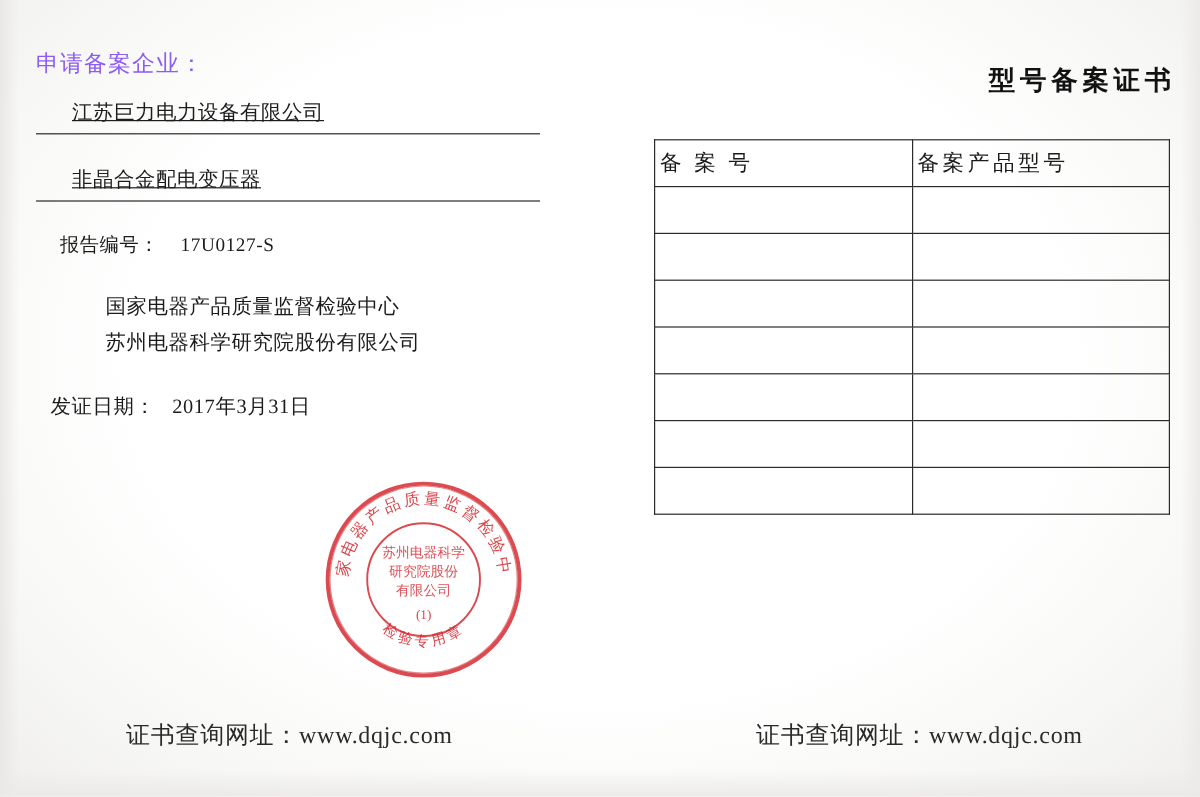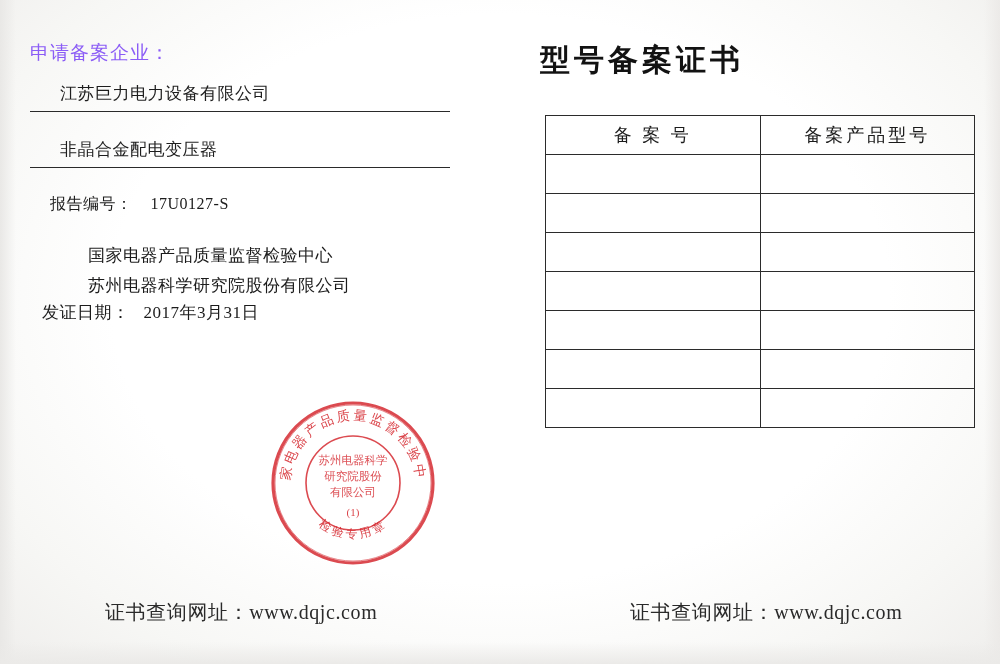--- a/index.html
+++ b/index.html
@@ -57,20 +57,21 @@
     margin: 0 0 16px 0;
   }
   .field-value {
     font-size: 17px;
     letter-spacing: 0.5px;
     color: #1d1d1d;
     margin: 0 0 6px 0;
   }
   .field-value.indent {
     padding-left: 30px;
+    text-decoration: underline;
   }
   .rule {
     height: 1px;
     background: #2a2a2a;
     width: 100%;
     margin: 0 0 26px 0;
   }
 
   .review-body {
     font-size: 17px;
@@ -89,20 +90,21 @@
     margin-left: 18px;
   }
   .issuer {
     margin-top: 26px;
     padding-left: 58px;
     font-size: 17px;
     line-height: 1.75;
     letter-spacing: 0.5px;
   }
   .issue-date {
+    margin-top: 26px;
     padding-left: 12px;
     font-size: 17px;
     letter-spacing: 0.5px;
   }
   .issue-date .val { margin-left: 14px; }
 
   
   .seal {
     position: absolute;
     left: 268px;
@@ -114,38 +116,38 @@
   .seal svg { display: block; }
 
   
   .right-col {
     position: absolute;
     left: 540px;
     top: 28px;
     width: 440px;
   }
   .cert-title {
-    font-size: 30px;
+    font-size: 22px;
     font-weight: bold;
     letter-spacing: 4px;
-    text-align: left;
-    margin: 12px 0 34px 0;
+    text-align: right;
+    margin: 24px 0 34px 0;
     color: #121212;
   }
   table.record {
     border-collapse: collapse;
     width: 430px;
     margin: 0 auto;
     table-layout: fixed;
   }
   table.record th,
   table.record td {
     border: 1px solid #2b2b2b;
     height: 38px;
-    text-align: center;
+    text-align: left;
     vertical-align: middle;
     font-size: 17px;
     font-weight: normal;
     letter-spacing: 1px;
     padding: 0 4px;
   }
   table.record th {
     letter-spacing: 3px;
     font-size: 18px;
   }

